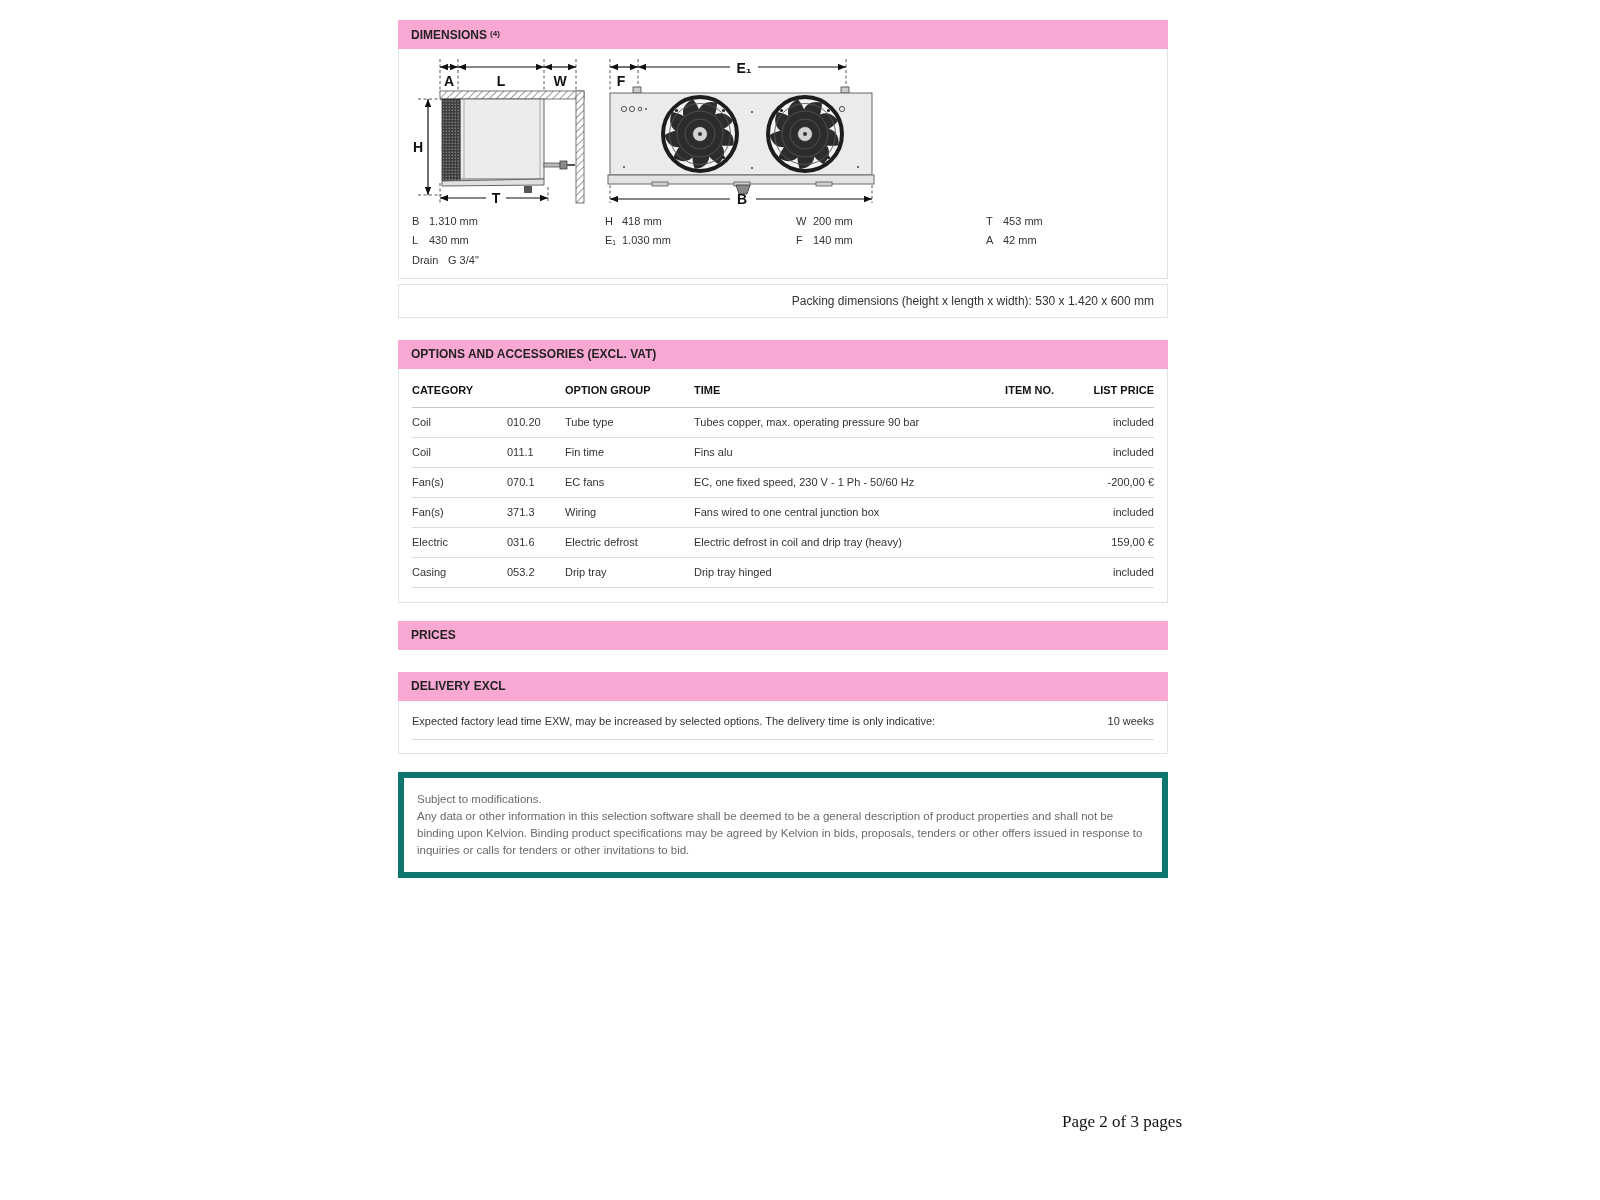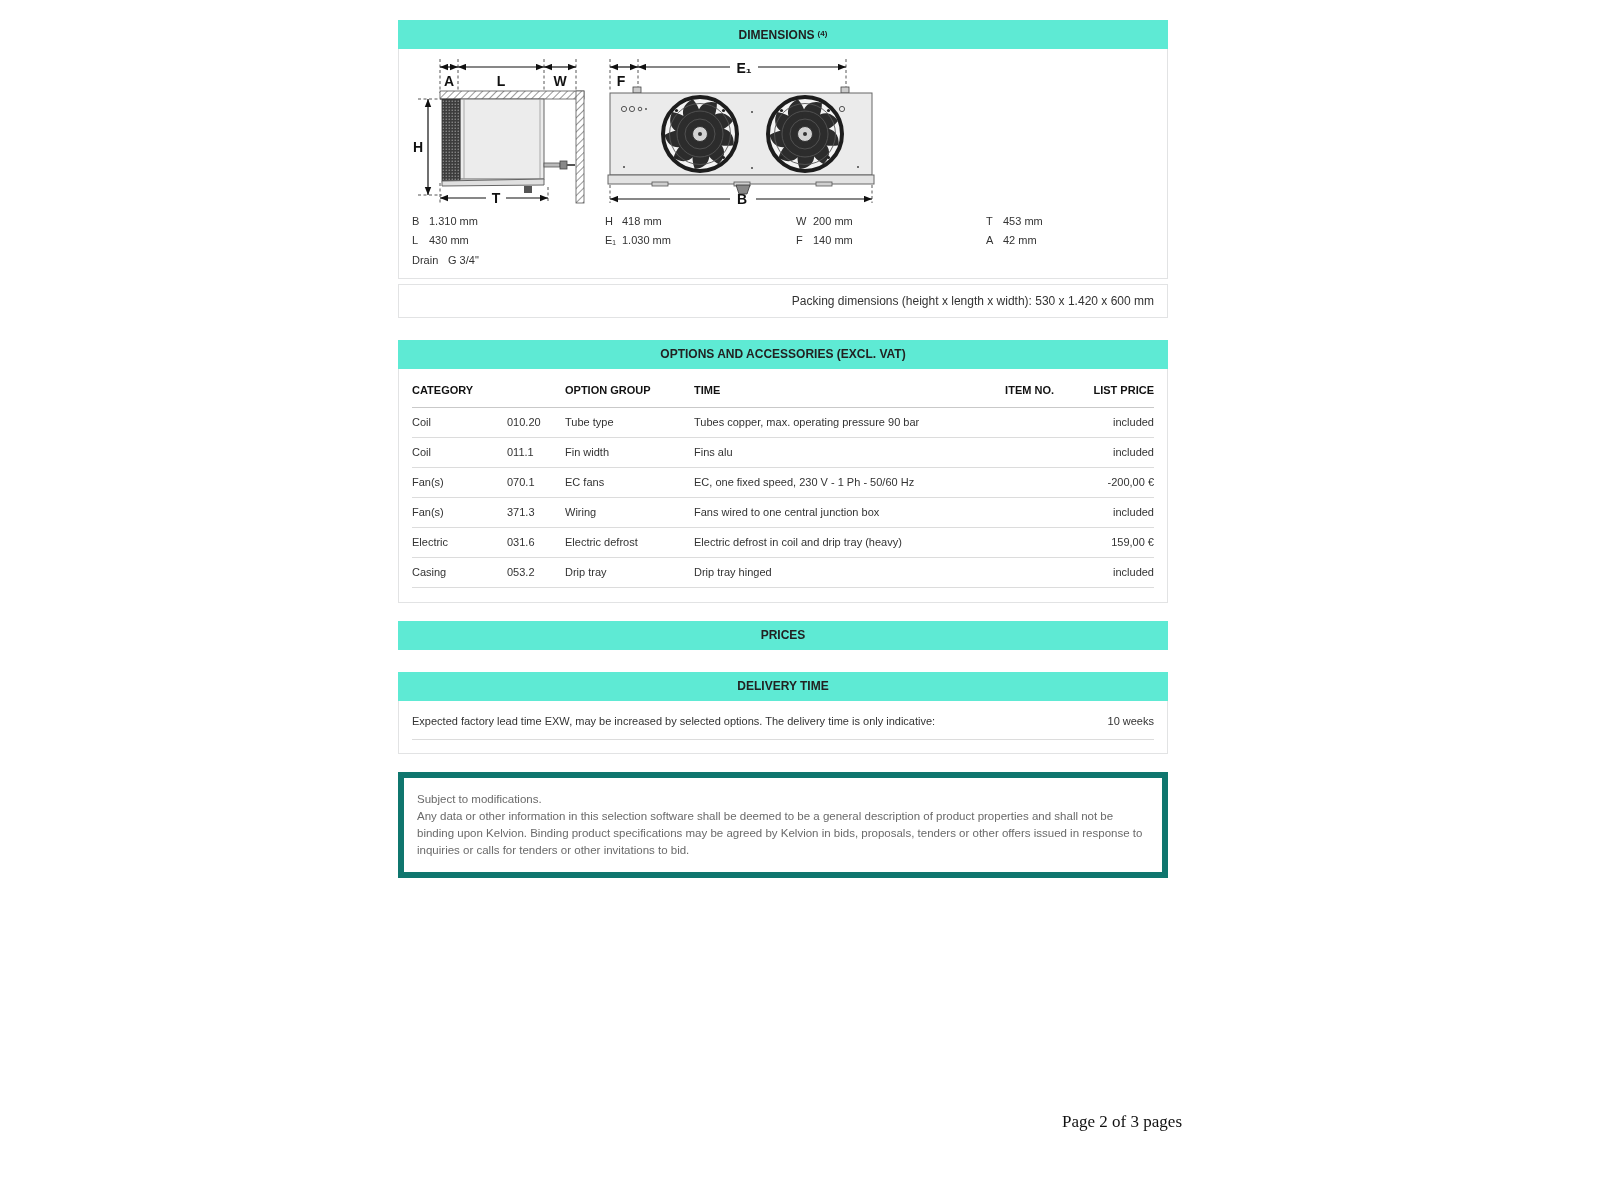--- a/index.html
+++ b/index.html
@@ -5,22 +5,22 @@
   * { box-sizing: border-box; }
   html,body { margin:0; padding:0; }
   body {
     width:1600px; height:1200px; background:#ffffff;
     font-family:"Liberation Sans", sans-serif; color:#333;
     position:relative; overflow:hidden;
   }
   .page { position:absolute; left:398px; top:20px; width:770px; }
 
   .sec-header {
-    background:#5eead4; height:29px; display:flex; align-items:center;
-    padding:0 13px; font-size:12px; font-weight:bold; color:#222;justify-content:center;
+    background:#f9a8d4; height:29px; display:flex; align-items:center;
+    padding:0 13px; font-size:12px; font-weight:bold; color:#222;
   }
   .sec-header sup { font-size:8px; font-weight:bold; margin-left:3px; transform:translateY(-1px); }
   .sec-body { border:1px solid #e2e3e4; border-top:none; background:#fff; }
 
   
   .dim-body { padding:6px 13px 8px; }
   .drawings { display:flex; gap:10px; height:152px; }
   svg text { font-family:"Liberation Sans", sans-serif; font-weight:bold; font-size:14px; fill:#111; }
   .dash { stroke:#444; stroke-width:0.9; stroke-dasharray:3 2.5; fill:none; }
   .dimline { stroke:#111; stroke-width:1.2; }
@@ -251,21 +251,21 @@
           <span>Coil</span>
             <span>010.20</span>
             <span>Tube type</span>
             <span>Tubes copper, max. operating pressure 90 bar</span>
             <span class="c-itemno"></span>
             <span class="c-price">included</span>
         </div>
         <div class="tbl-row">
           <span>Coil</span>
             <span>011.1</span>
-            <span>Fin width</span>
+            <span>Fin time</span>
             <span>Fins alu</span>
             <span class="c-itemno"></span>
             <span class="c-price">included</span>
         </div>
         <div class="tbl-row">
           <span>Fan(s)</span>
             <span>070.1</span>
             <span>EC fans</span>
             <span>EC, one fixed speed, 230 V - 1 Ph - 50/60 Hz</span>
             <span class="c-itemno"></span>
@@ -300,21 +300,21 @@
   </div>
 
   <div class="sec tight">
     <div class="sec-header">
       <span>PRICES</span>
     </div>
   </div>
 
   <div class="sec">
     <div class="sec-header">
-      <span>DELIVERY TIME</span>
+      <span>DELIVERY EXCL</span>
     </div>
     <div class="sec-body delivery-body">
       <div class="delivery-row">
         <span>Expected factory lead time EXW, may be increased by selected options. The delivery time is only indicative:</span>
         <span>10 weeks</span>
       </div>
     </div>
   </div>
 
   <div class="disclaimer">

